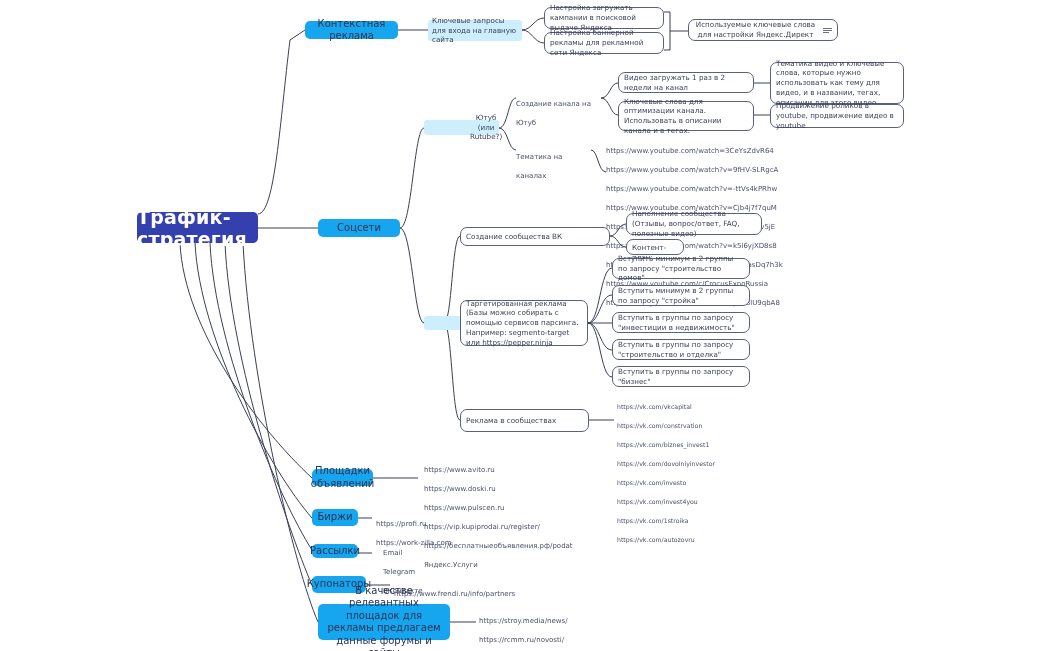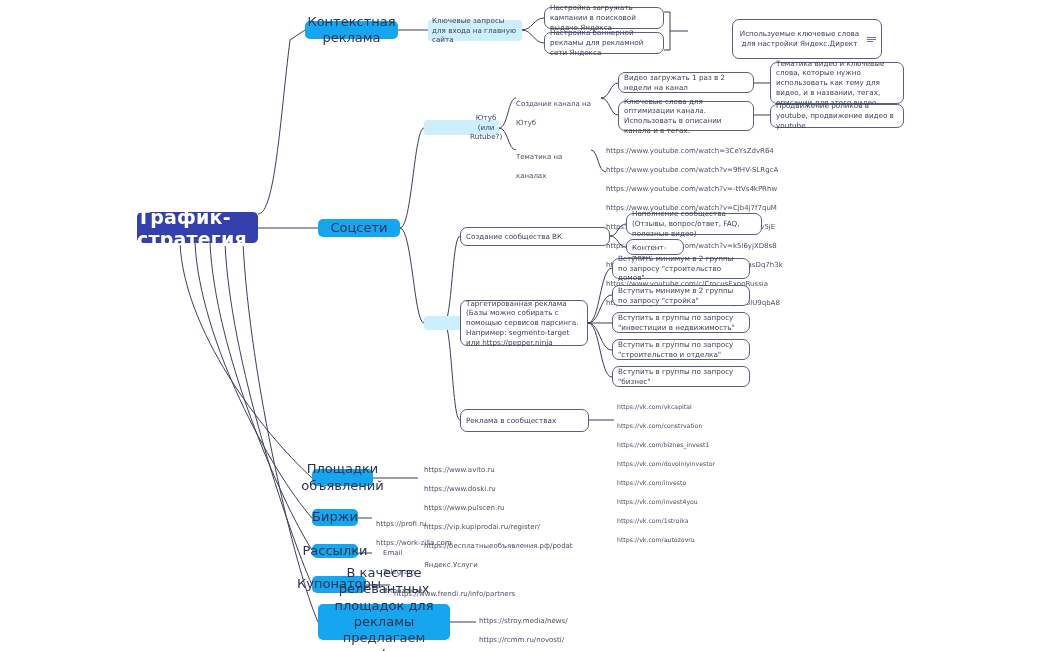--- a/index.html
+++ b/index.html
@@ -8,21 +8,21 @@
   #canvas{position:absolute;inset:0;width:1050px;height:651px;}
   svg.links{position:absolute;left:0;top:0;width:1050px;height:651px;pointer-events:none;}
   .node{position:absolute;box-sizing:border-box;}
 
   
   .root{background:#3440ad;color:#ffffff;border-radius:5px;font-weight:bold;
         font-size:19px;display:flex;align-items:center;justify-content:center;
         letter-spacing:.2px;}
 
   
-  .lvl1{background:#16a6f0;color:#2b3350;border-radius:5px;font-size:13px;
+  .lvl1{background:#16a6f0;color:#2b3350;border-radius:5px;font-size:10px;
         display:flex;align-items:center;justify-content:center;text-align:center;
         line-height:1.25;padding:2px 4px;}
 
   
   .hl{background:#cdeefd;color:#3b3f58;border-radius:3px;font-size:7.2px;
       display:flex;align-items:center;padding:2px 4px;line-height:1.3;}
   .hl.center{text-align:center;padding-left:46px;}
 
   
   .box{background:#ffffff;border:1px solid #5b5f7e;border-radius:7px;
@@ -114,21 +114,21 @@
     <span>Ключевые запросы для входа на главную сайта</span>
   </div>
 
   <div class="node box" style="left:544px;top:7px;width:120px;height:22px;">
     <span>Настройка загружать кампании в поисковой выдаче Яндекса</span>
   </div>
   <div class="node box" style="left:544px;top:32px;width:120px;height:22px;">
     <span>Настройка баннерной рекламы для рекламной сети Яндекса</span>
   </div>
 
-  <div class="node box center" style="left:688px;top:19px;width:150px;height:40px;margin-left:44px;">
+  <div class="node box center" style="left:688px;top:19px;width:150px;height:22px;">
     <span>Используемые ключевые слова для настройки Яндекс.Директ</span>
     <span class="noteicon">
         <i></i>
         <i></i>
         <i></i>
       </span>
   </div>
 
   <div class="node lvl1" style="left:318px;top:219px;width:82px;height:18px;">
     <span>Соцсети</span>

